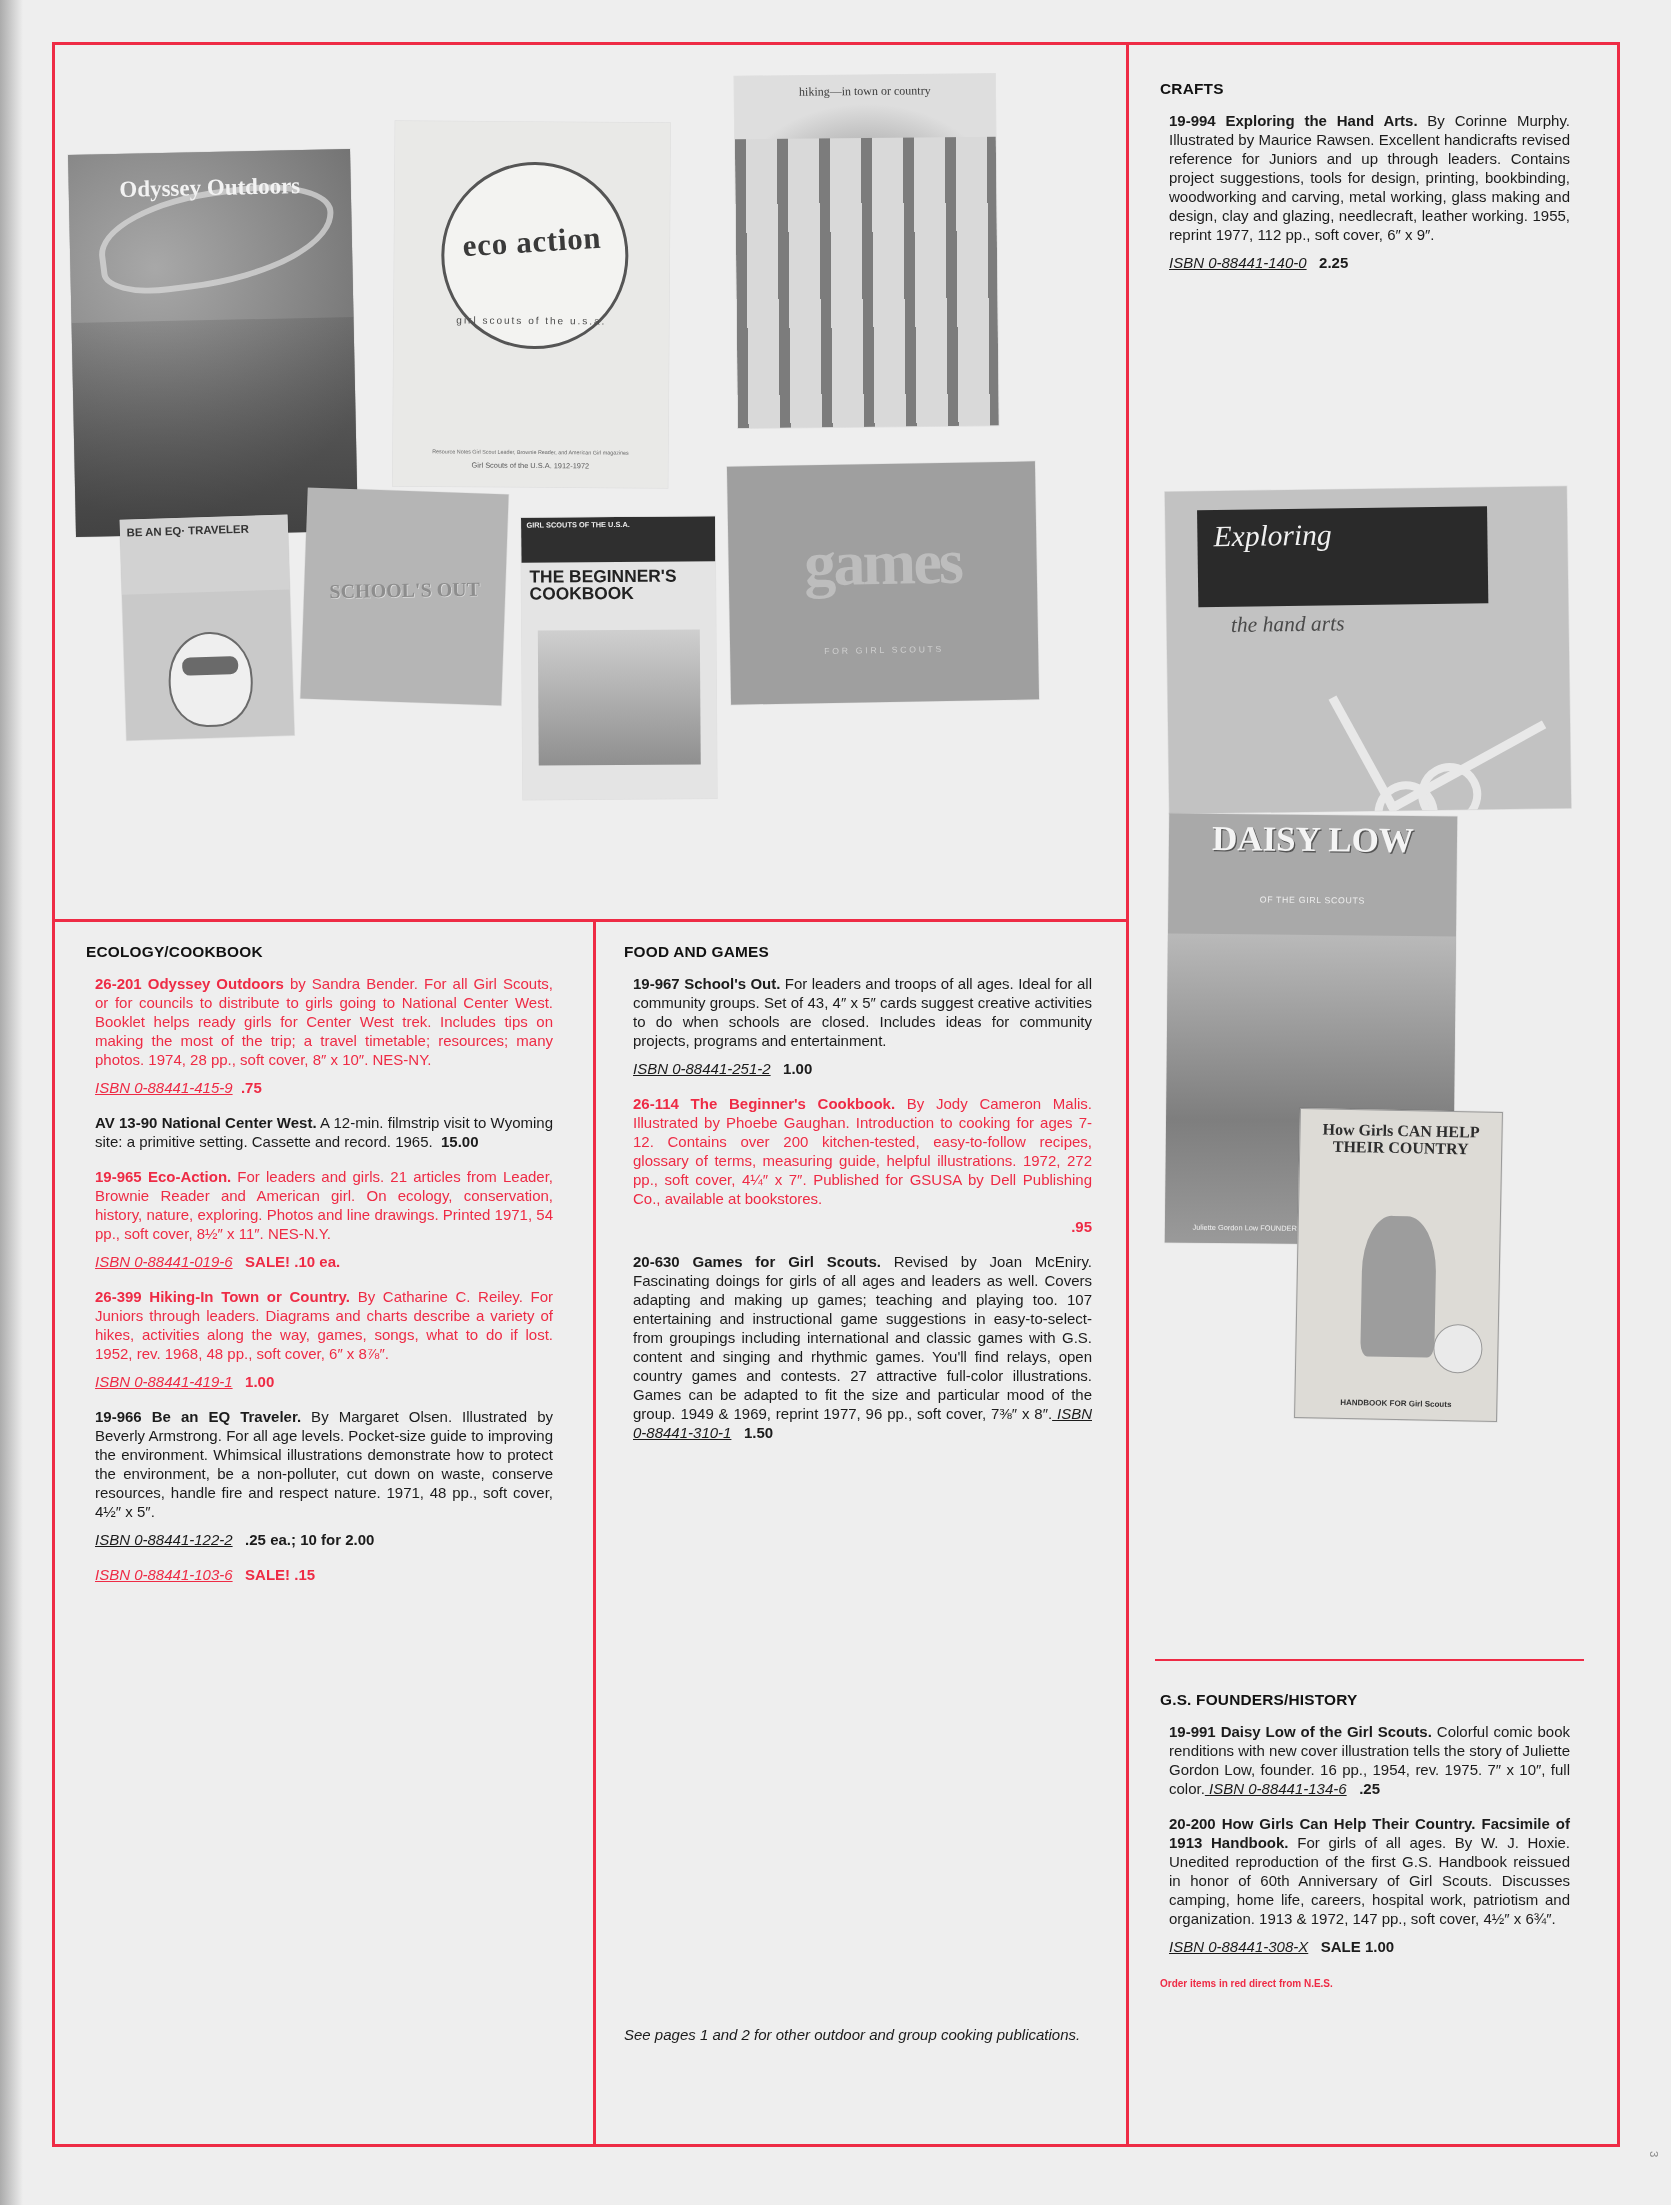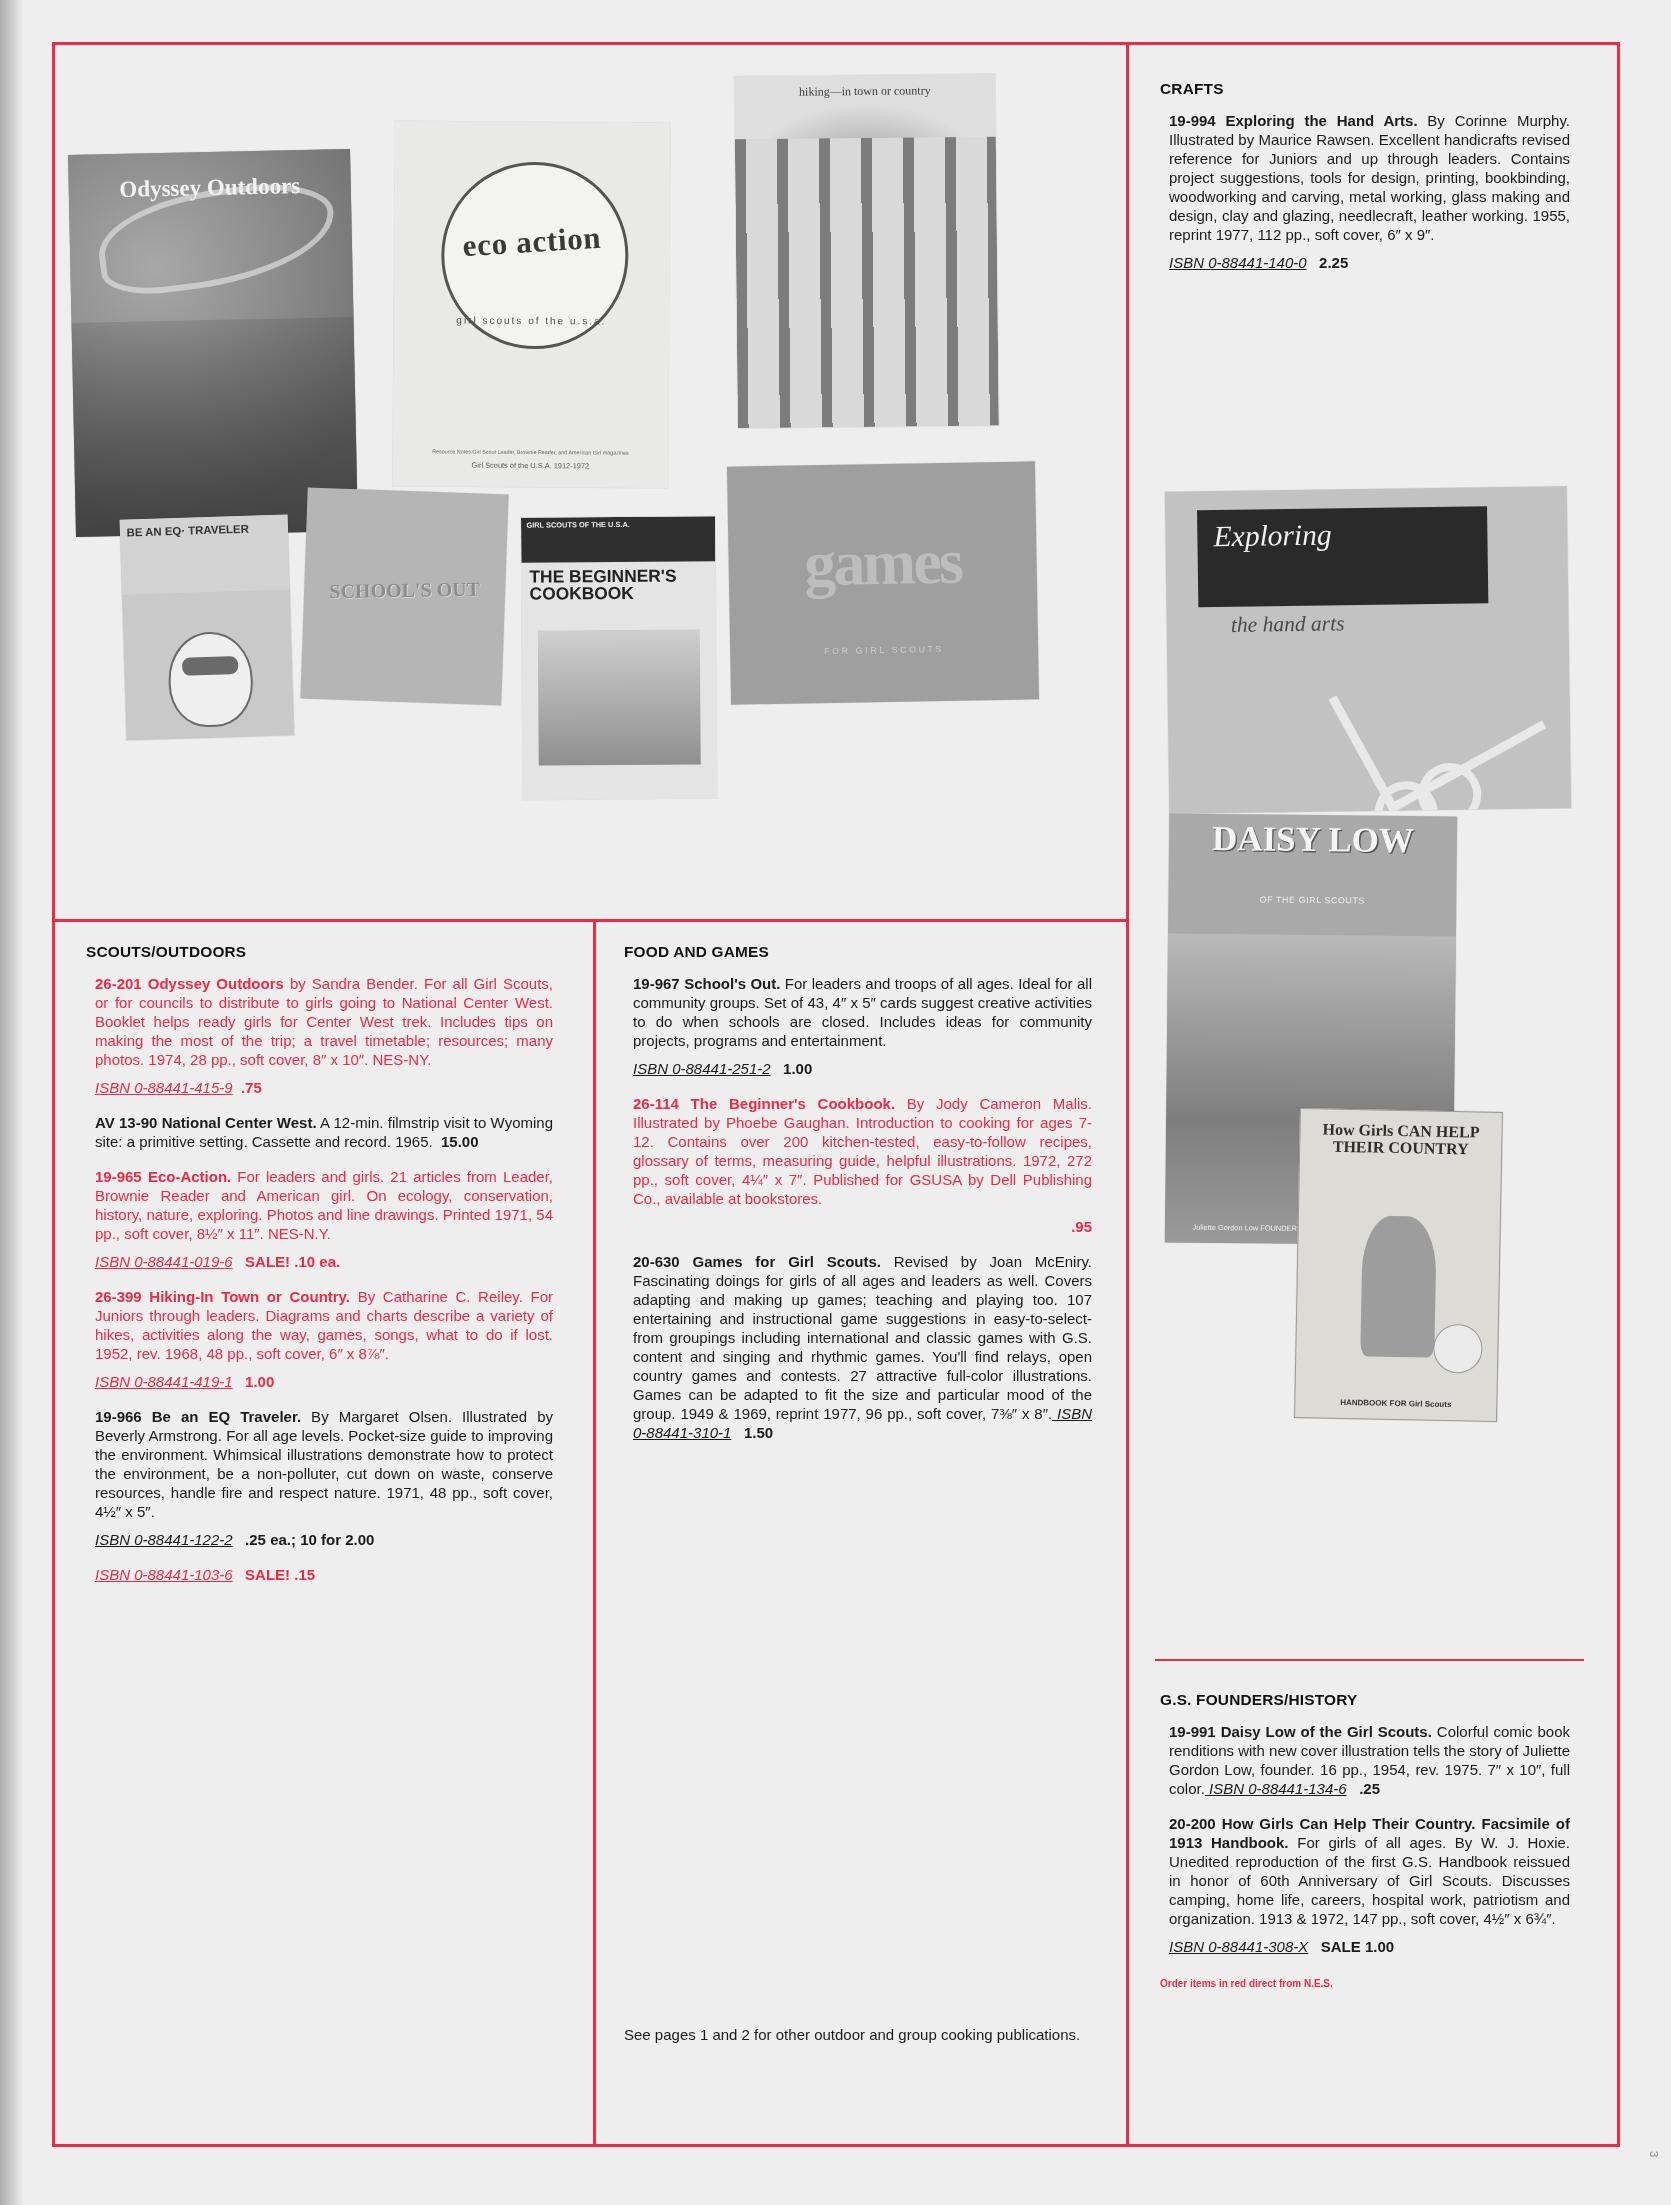--- a/index.html
+++ b/index.html
@@ -417,20 +417,21 @@
     font-size: 10px;
     margin-top: 17.4px;
   }
   #mid-note {
     position: absolute;
     left: 624px;
     top: 2025px;
     width: 477px;
     font-size: 15px;
     line-height: 19px;
+    font-style: italic;
     color: #1b1b1b;
   }
   .page-num {
     position: absolute;
     right: 12px;
     bottom: 48px;
     font-size: 11.4px;
     color: #8a8a8a;
     writing-mode: vertical-rl;
   }
@@ -514,21 +515,21 @@
   </div>
 
   <div class="ph" id="ph-howgirls">
     <div class="hg-title">How Girls CAN HELP THEIR COUNTRY</div>
     <div class="hg-fig"></div>
     <div class="hg-seal"></div>
     <div class="hg-foot">HANDBOOK FOR Girl Scouts</div>
   </div>
 
   <div class="col" id="col-left">
-    <div class="sec-head">SCOUTS/OUTDOORS</div>
+    <div class="sec-head">ECOLOGY/COOKBOOK</div>
 
     <div class="entry">
       <p><span class="red bold">26-201</span><span class="red bold"> </span><span class="red bold">Odyssey Outdoors</span><span class="red"> by Sandra Bender. For all Girl Scouts, or for councils to distribute to girls going to National Center West. Booklet helps ready girls for Center West trek. Includes tips on making the most of the trip; a travel timetable; resources; many photos. 1974, 28 pp., soft cover, 8″ x 10″. NES-NY.</span></p>
       <p><span class="red ital">ISBN 0-88441-415-9</span><span class="red bold">&nbsp;&nbsp;</span><span class="red bold">.75</span></p>
     </div>
 
     <div class="entry">
       <p><span class="bold">AV 13-90</span><span class="bold"> </span><span class="bold">National Center West.</span><span> A 12-min. filmstrip visit to Wyoming site: a primitive setting. Cassette and record. 1965.</span><span class="bold">&nbsp;&nbsp;</span><span class="bold">15.00</span></p>
     </div>
 

